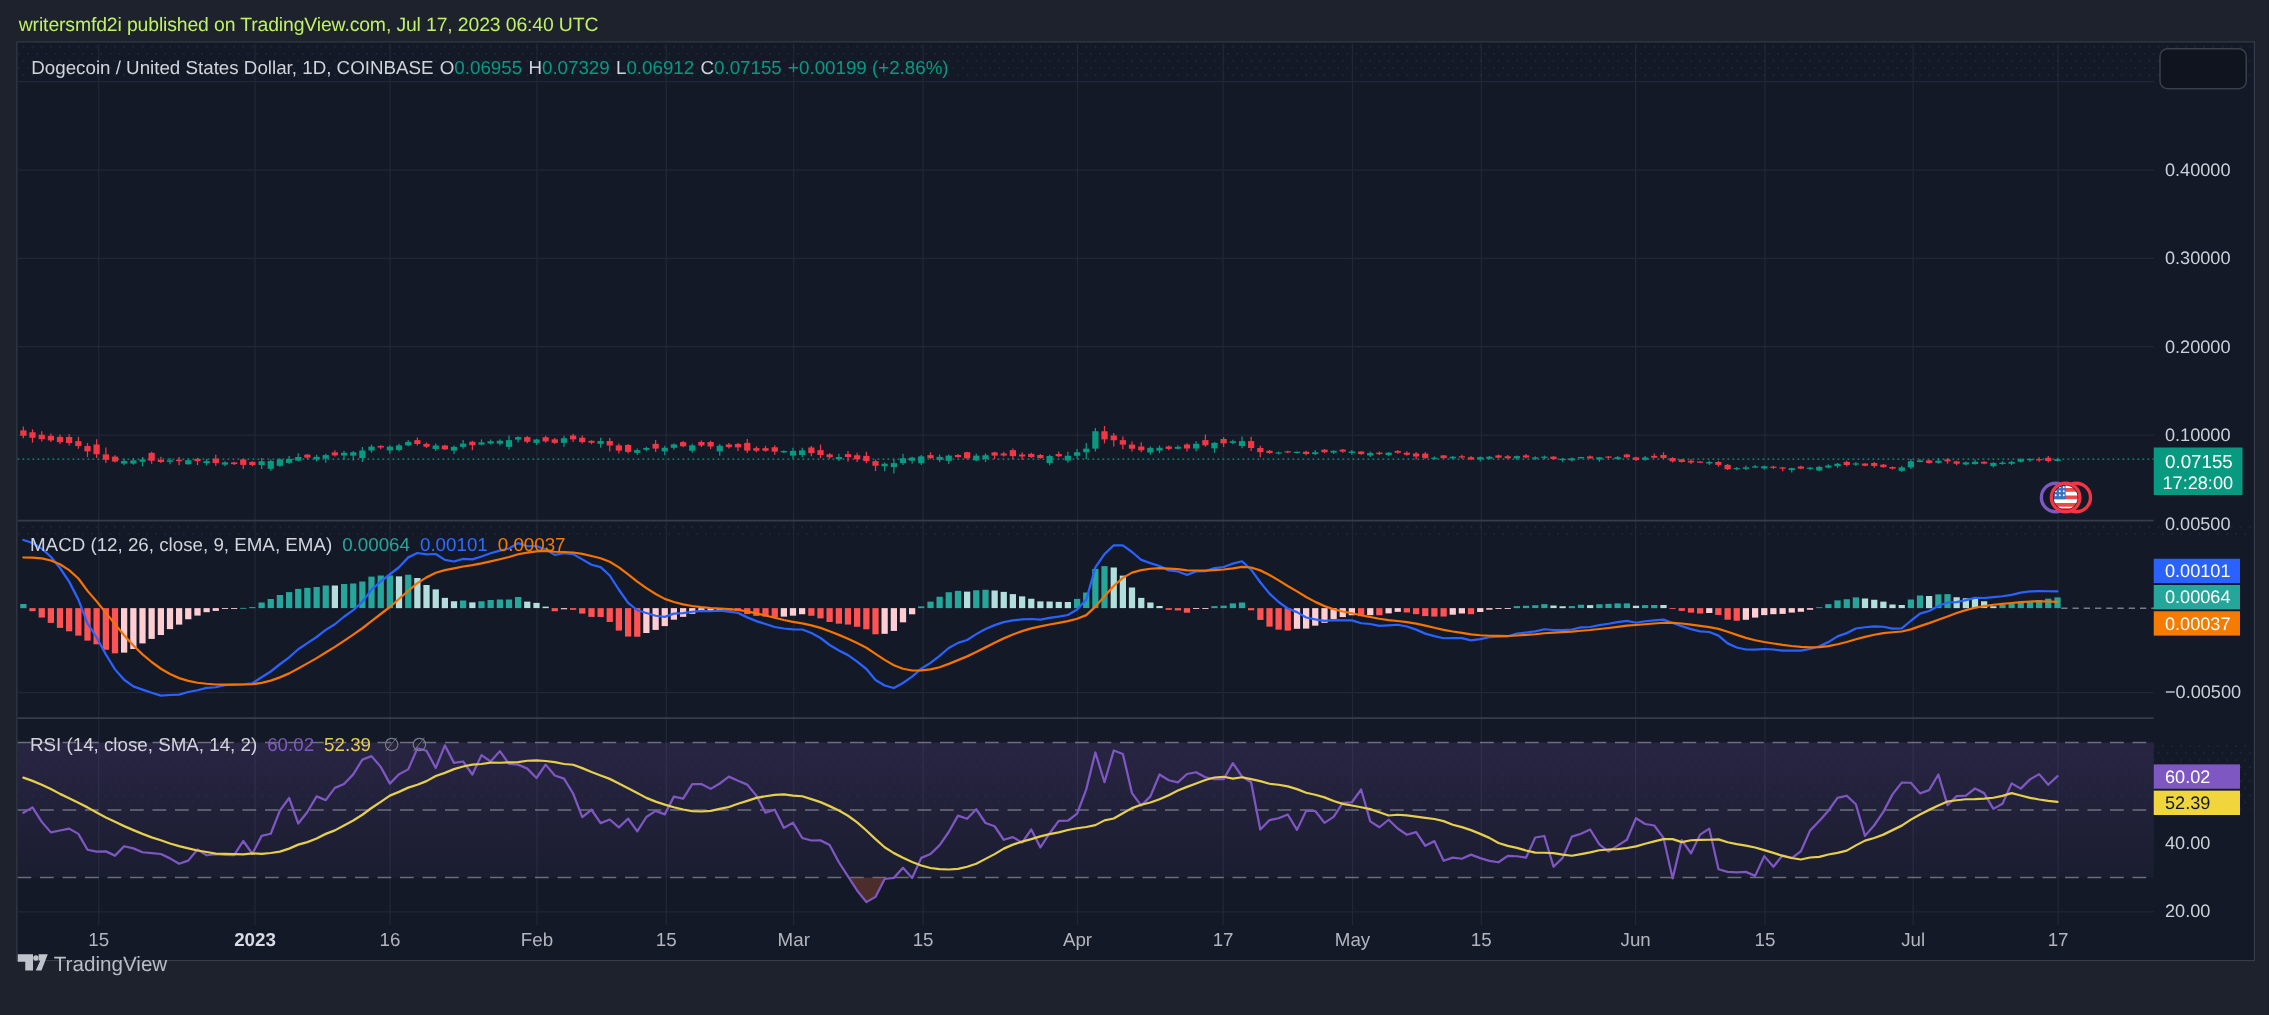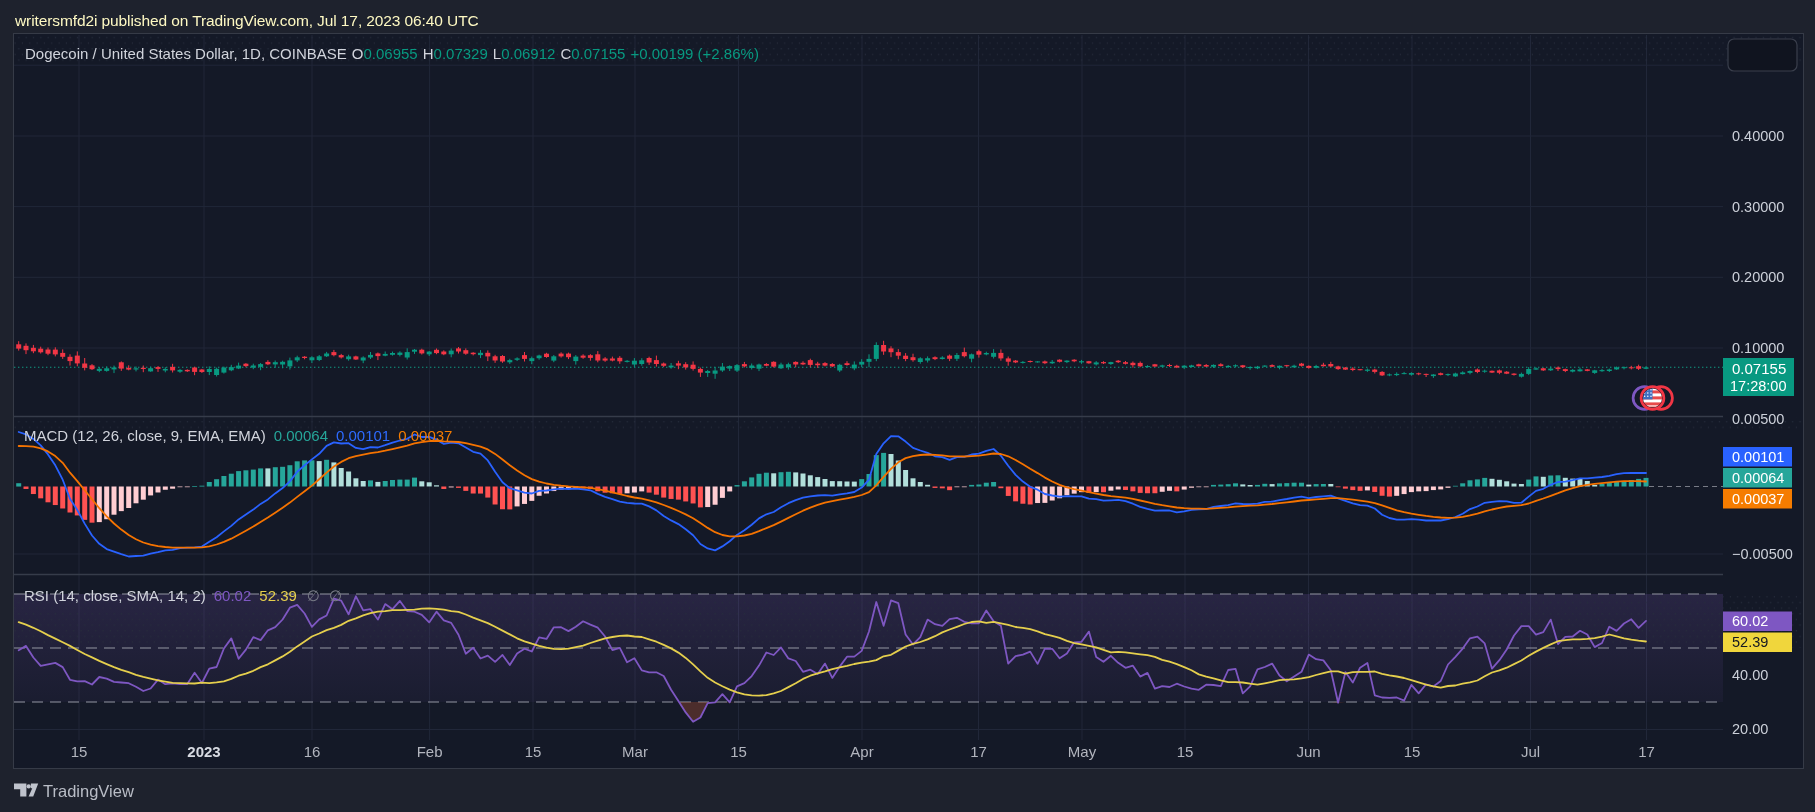--- a/index.html
+++ b/index.html
@@ -1,18 +1,18 @@
 <!DOCTYPE html>
 <html><head><meta charset="utf-8">
 <style>
 html,body{margin:0;padding:0;background:#1e222d;width:1815px;height:812px;overflow:hidden}
 body{position:relative;font-family:"Liberation Sans",sans-serif}
-.hdr{position:absolute;left:15px;top:12px;font-size:15.5px;color:#fef9c3;letter-spacing:-0.1px}
+.hdr{position:absolute;left:15px;top:12px;font-size:15.5px;color:#bef264;letter-spacing:-0.1px}
 .chart{position:absolute;left:13px;top:33px;width:1789px;height:734px;background:#141927;border:1px solid #363b47;box-sizing:content-box}
-.foot{position:absolute;left:14px;top:780px}
+.foot{position:absolute;left:14px;top:760px}
 svg{display:block}
 svg text{font-family:"Liberation Sans",sans-serif}
 </style></head>
 <body>
 <div class="hdr">writersmfd2i published on TradingView.com, Jul 17, 2023 06:40 UTC</div>
 <div class="chart">
 <svg width="1789" height="734" viewBox="13 33 1789 734">
 <defs>
  <pattern id="dots" x="0" y="0" width="7.33" height="11.3" patternUnits="userSpaceOnUse">
    <circle cx="3.2" cy="2.5" r="0.7" fill="#262c3c"></circle>

